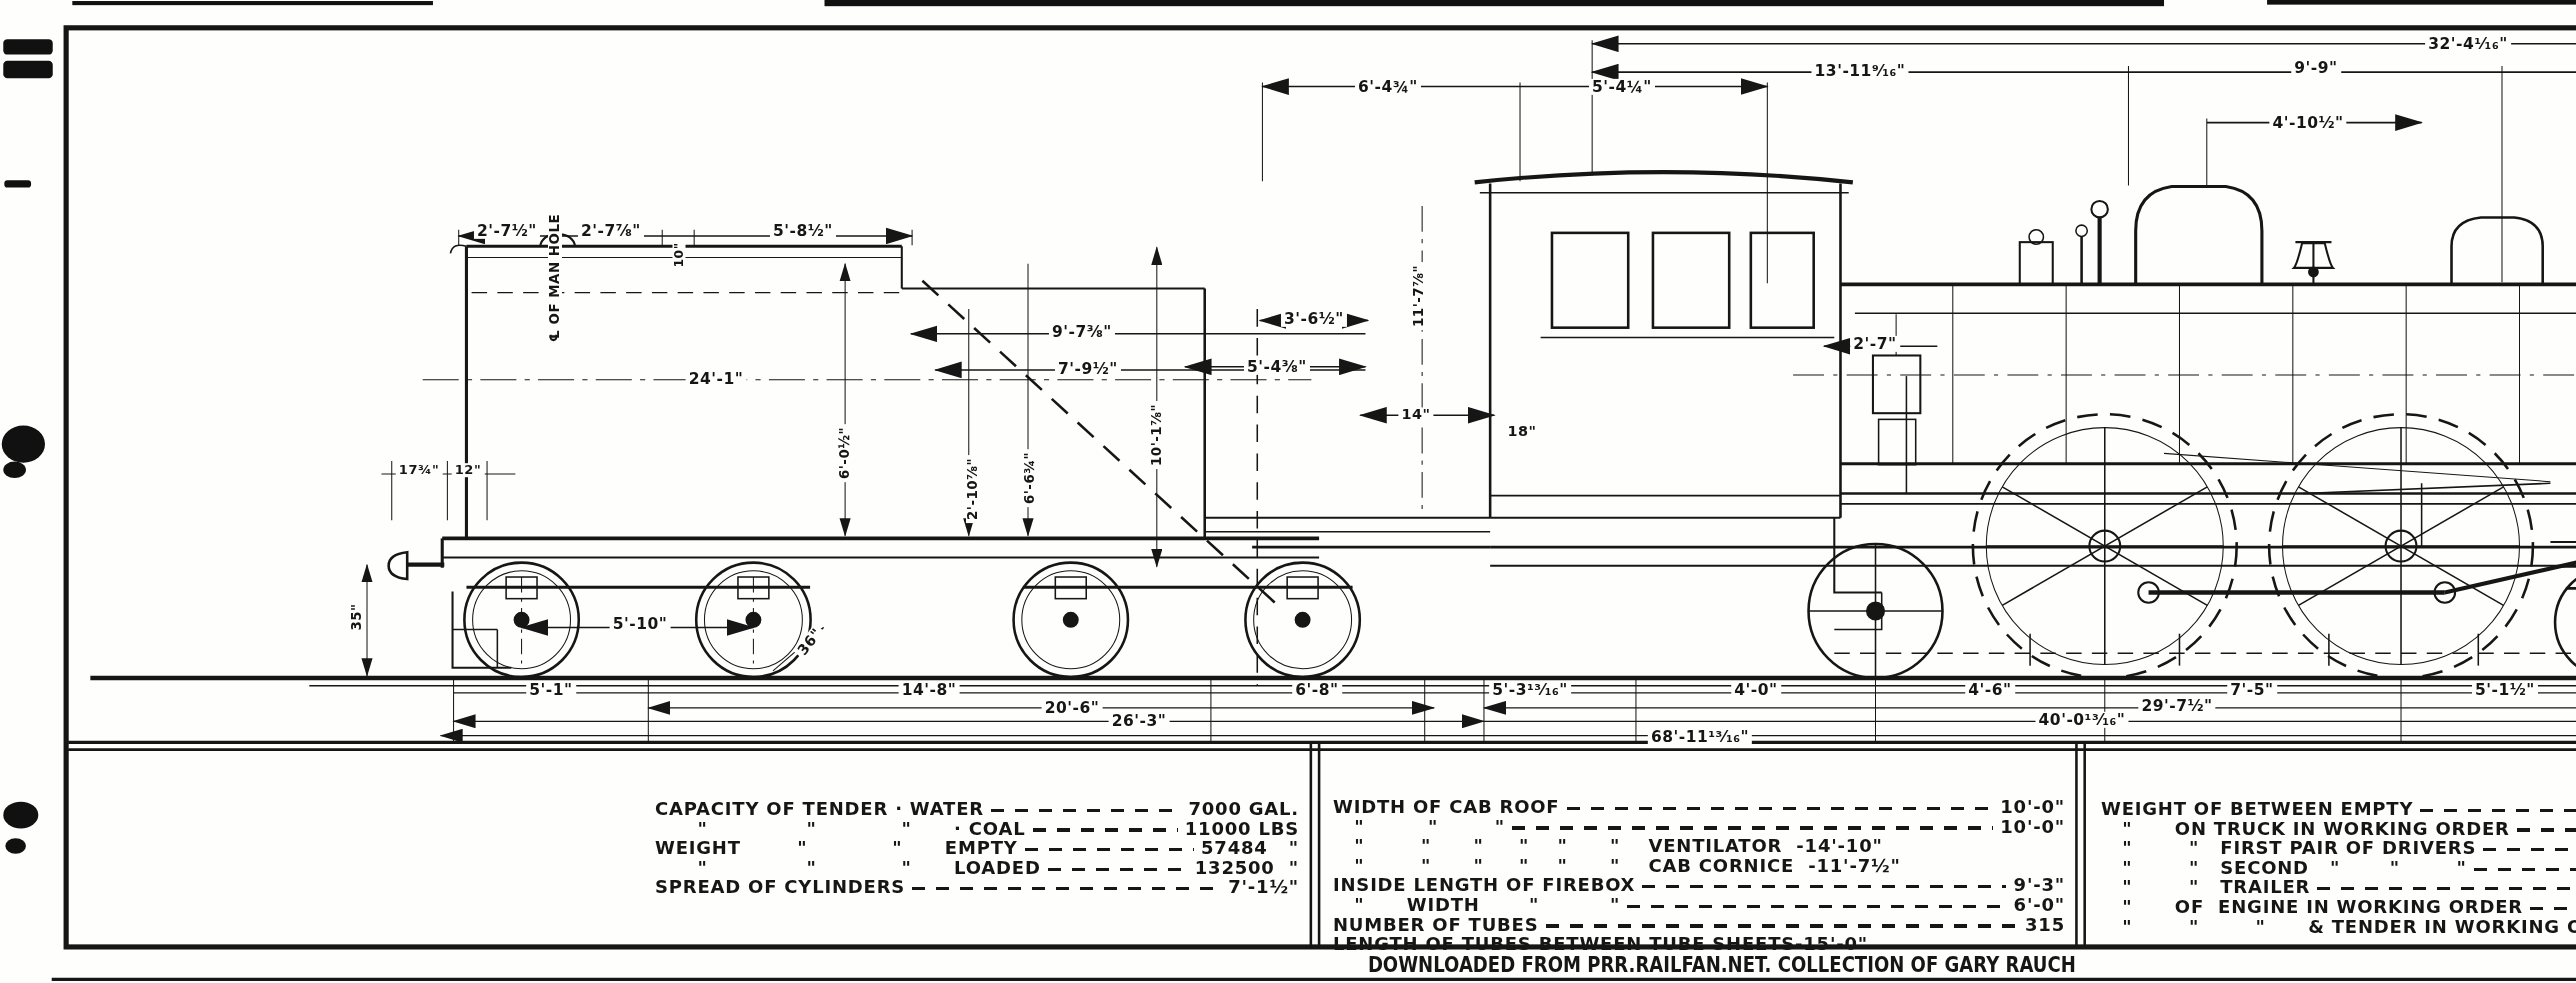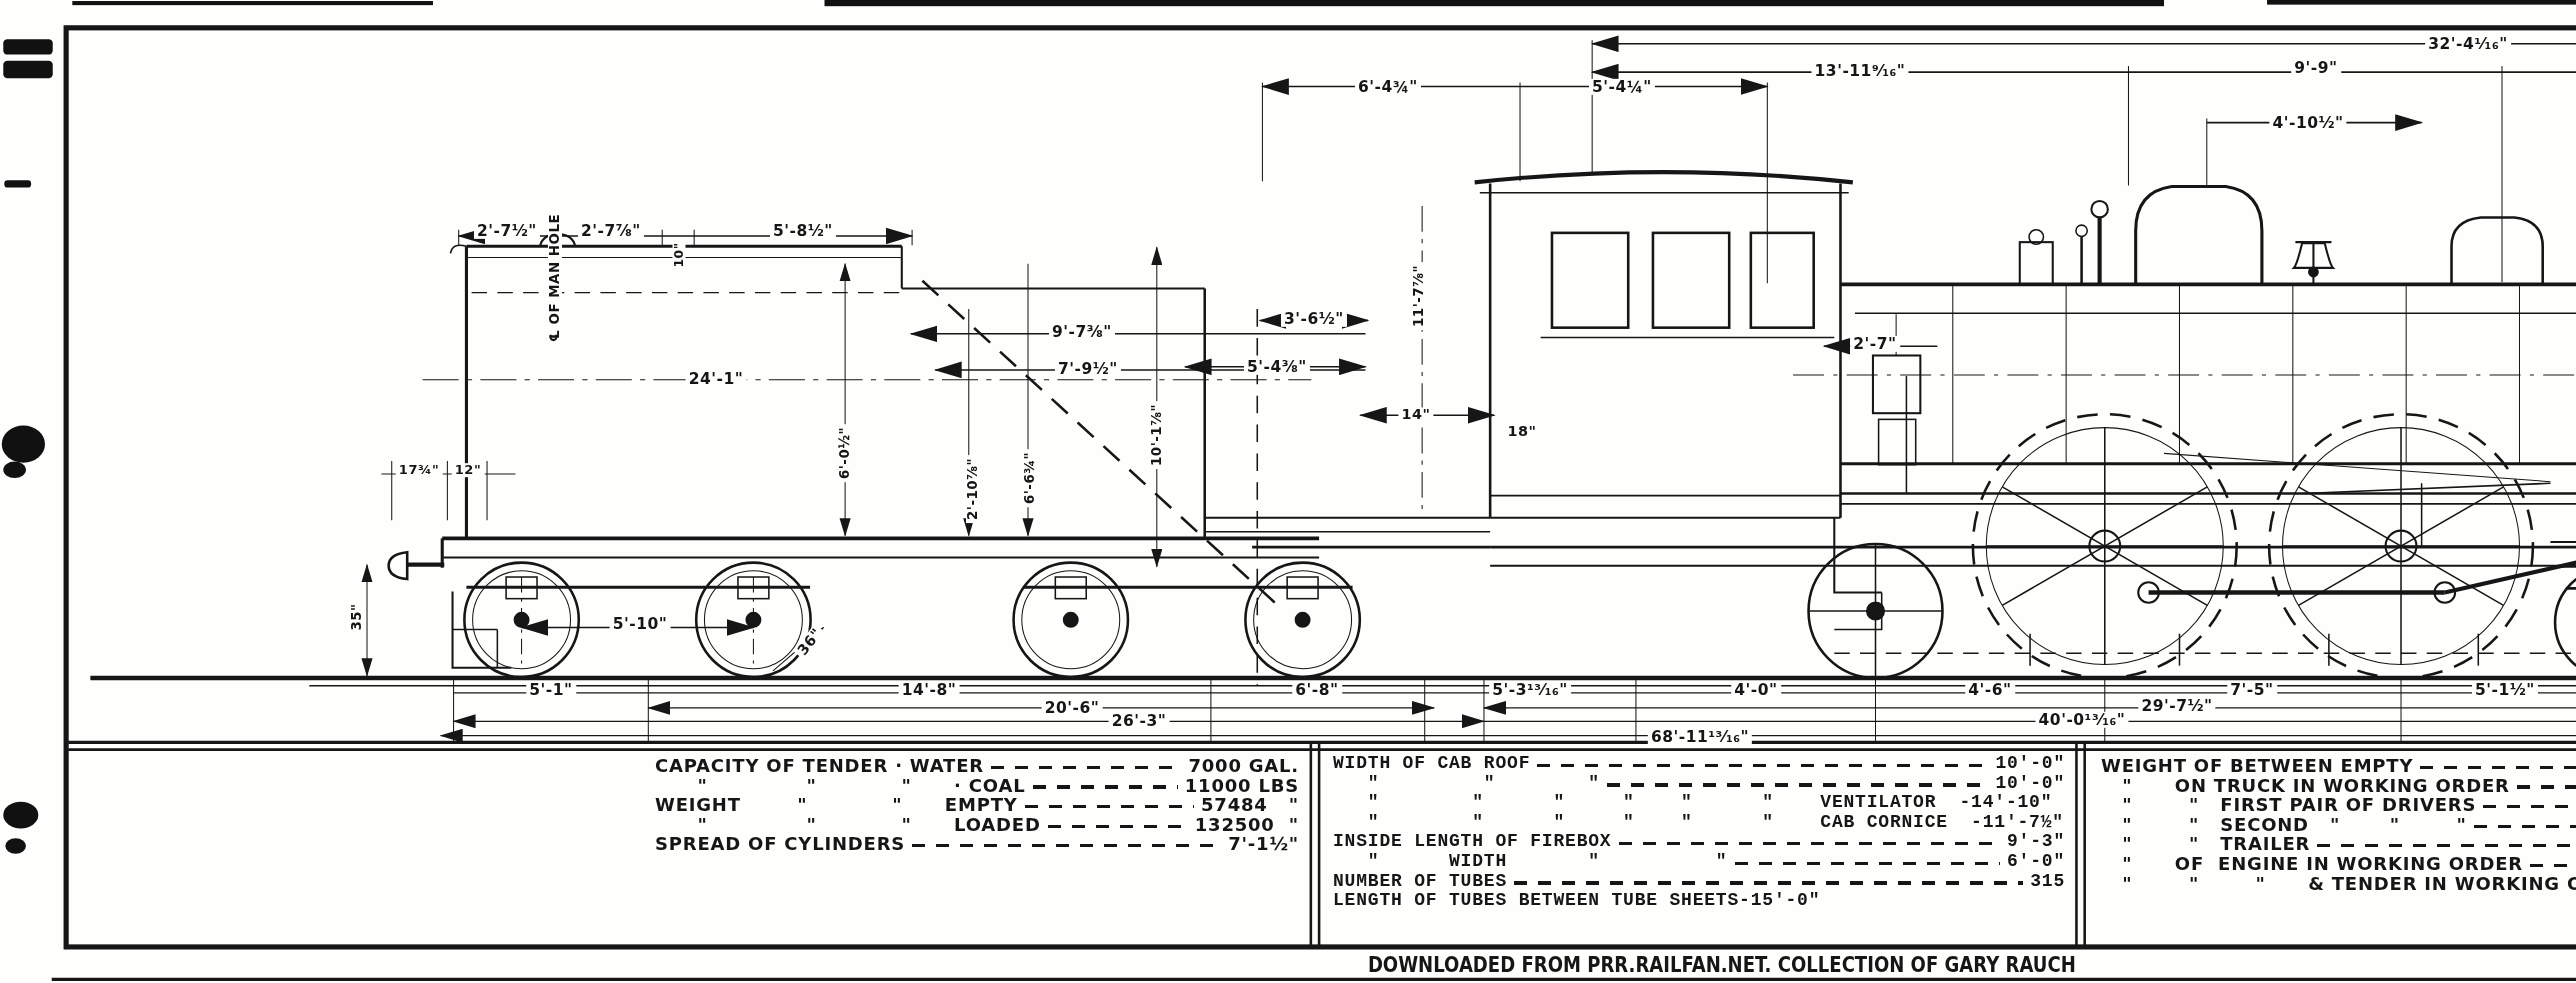--- a/index.html
+++ b/index.html
@@ -2,21 +2,21 @@
 <html style="font-size:8.2px"><head>
 <meta charset="utf-8">
 <style>
   html,body{margin:0;padding:0;background:#e8e8e4;}
   #sheet{position:relative;width:3140px;height:983px;background:#fefefc;overflow:hidden;
          font-family:"DejaVu Sans", sans-serif;color:#161616;}
   #art{position:absolute;left:0;top:0;width:3140px;height:983px;}
   #labels{position:absolute;left:0;top:0;width:3140px;height:983px;pointer-events:none;}
   .dim{position:absolute;font-size:15.5px;font-weight:700;white-space:nowrap;
        background:#fefefc;padding:0 3.1px;line-height:1.05;letter-spacing:0.5px;}
-  .spec-col{position:absolute;display:flex;flex-direction:column;}
+  .spec-col{position:absolute;display:flex;flex-direction:column;margin-top:43px;}
   .spec-row{display:flex;align-items:baseline;font-size:18px;font-weight:700;
             letter-spacing:0.8px;height:19.6px;white-space:pre;}
   .spec-label{white-space:pre;}
   .spec-value{white-space:pre;}
   .leader{flex:1 1 auto;height:3.1px;align-self:center;margin:5.2px 7.2px 0 7.2px;
           background:repeating-linear-gradient(90deg,#161616 0 13.4px,transparent 13.4px 24px);}
   #caption{position:absolute;left:1303px;top:952px;width:721px;text-align:center;
            font-size:22px;font-weight:700;letter-spacing:0px;transform:scaleX(0.82);
            transform-origin:center;white-space:nowrap;}
 </style>
@@ -355,21 +355,21 @@
       <span class="dim" style="left: 1700px; top: 737px; transform: translate(-50%, -50%);">68'-11¹³⁄₁₆"</span>
     </div>
 
   <div class="spec-col" style="left:655px;top:755px;width:644px;">
       <div class="spec-row"><span class="spec-label">CAPACITY OF TENDER · WATER</span><span class="leader"></span><span class="spec-value">7000 GAL.</span></div>
       <div class="spec-row"><span class="spec-label">      "              "            "      · COAL</span><span class="leader"></span><span class="spec-value">11000 LBS</span></div>
       <div class="spec-row"><span class="spec-label">WEIGHT        "            "      EMPTY</span><span class="leader"></span><span class="spec-value">57484   "</span></div>
       <div class="spec-row"><span class="spec-label">      "              "            "      LOADED</span><span class="leader"></span><span class="spec-value">132500  "</span></div>
       <div class="spec-row"><span class="spec-label">SPREAD OF CYLINDERS</span><span class="leader"></span><span class="spec-value">7'-1½"</span></div>
     </div>
-  <div class="spec-col" style="left:1333px;top:753px;width:732px;font-family:Liberation Mono, monospace;">
+  <div class="spec-col" style="left:1333px;top:753px;width:732px;">
       <div class="spec-row"><span class="spec-label">WIDTH OF CAB ROOF</span><span class="leader"></span><span class="spec-value">10'-0"</span></div>
       <div class="spec-row"><span class="spec-label">   "         "        "</span><span class="leader"></span><span class="spec-value">10'-0"</span></div>
       <div class="spec-row"><span class="spec-label">   "        "      "     "    "      "    VENTILATOR  -</span><span class="spec-value">14'-10"</span></div>
       <div class="spec-row"><span class="spec-label">   "        "      "     "    "      "    CAB CORNICE  -</span><span class="spec-value">11'-7½"</span></div>
       <div class="spec-row"><span class="spec-label">INSIDE LENGTH OF FIREBOX</span><span class="leader"></span><span class="spec-value">9'-3"</span></div>
       <div class="spec-row"><span class="spec-label">   "      WIDTH       "          "</span><span class="leader"></span><span class="spec-value">6'-0"</span></div>
       <div class="spec-row"><span class="spec-label">NUMBER OF TUBES</span><span class="leader"></span><span class="spec-value">315</span></div>
       <div class="spec-row"><span class="spec-label">LENGTH OF TUBES BETWEEN TUBE SHEETS-</span><span class="spec-value">15'-0"</span></div>
     </div>
   <div class="spec-col" style="left:2101px;top:755px;width:994px;">

